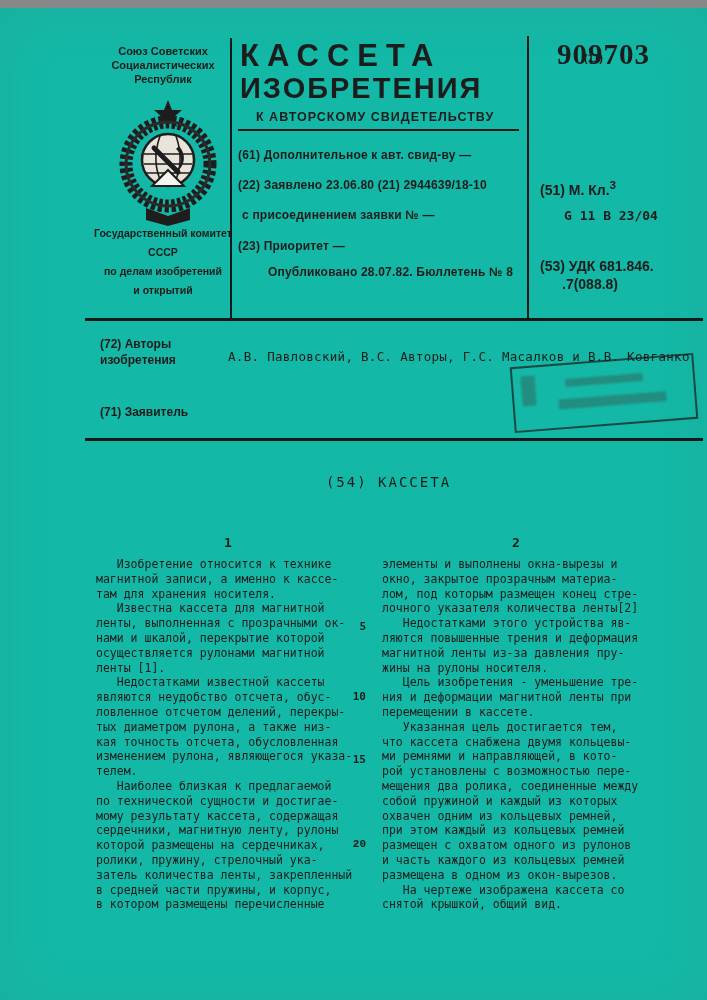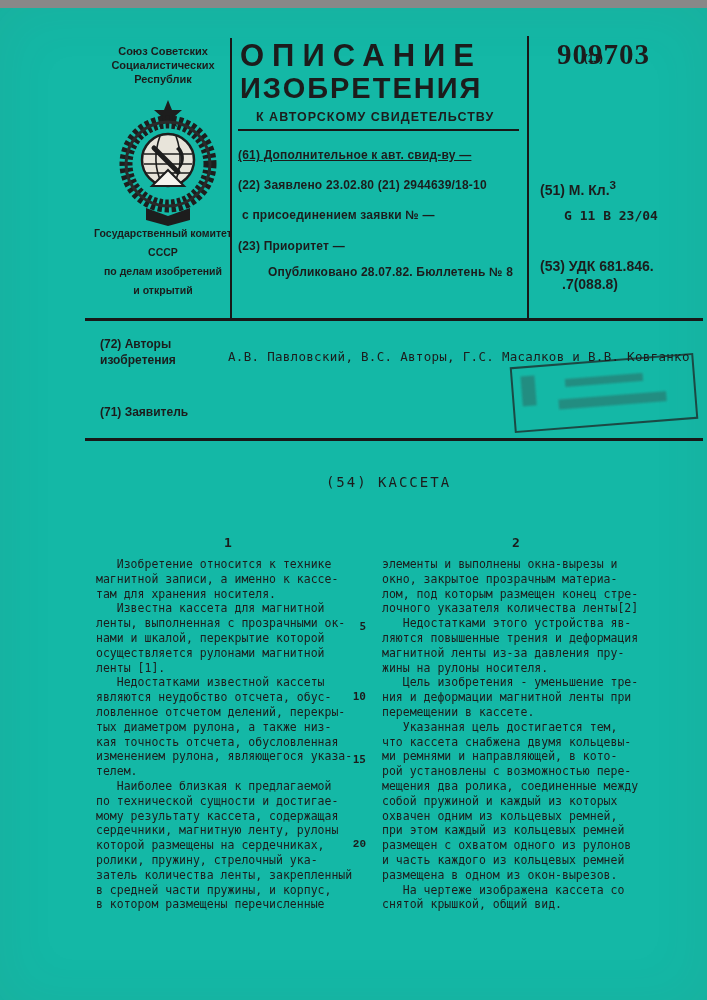--- a/index.html
+++ b/index.html
@@ -74,27 +74,27 @@
   </div>
 
   <div class="abs committee">Государственный комитет
 СССР
 по делам изобретений
 и открытий</div>
 
   <div class="abs rule" style="left:230px;top:30px;width:2px;height:282px;"></div>
   <div class="abs rule" style="left:527px;top:28px;width:2px;height:284px;"></div>
 
-  <div class="abs t1">ОПИСАНИЕ</div>
+  <div class="abs t1">КАССЕТА</div>
   <div class="abs t2">ИЗОБРЕТЕНИЯ</div>
   <div class="abs sub">К АВТОРСКОМУ СВИДЕТЕЛЬСТВУ</div>
   <div class="abs rule" style="left:238px;top:121px;width:281px;height:2px;"></div>
 
-  <div class="abs bib" style="left:238px;top:140px;text-decoration:underline;">(61) Дополнительное к авт. свид-ву —</div>
-  <div class="abs bib" style="left:238px;top:170px;">(22) Заявлено 23.02.80  (21) 2944639/18-10</div>
+  <div class="abs bib" style="left:238px;top:140px;">(61) Дополнительное к авт. свид-ву —</div>
+  <div class="abs bib" style="left:238px;top:170px;">(22) Заявлено 23.06.80  (21) 2944639/18-10</div>
   <div class="abs bib" style="left:242px;top:200px;">с присоединением заявки № —</div>
   <div class="abs bib" style="left:238px;top:231px;">(23) Приоритет —</div>
   <div class="abs bib" style="left:268px;top:257px;">Опубликовано 28.07.82. Бюллетень № 8</div>
 
   <div class="abs docnum-label">(11)</div>
   <div class="abs docnum serif">909703</div>
 
   <div class="abs ipc-label"><span>(51) М. Кл.</span><sup>3</sup></div>
   <div class="abs ipc-code mono">G 11 B 23/04</div>
   <div class="abs udc1">(53) УДК 681.846.</div>

